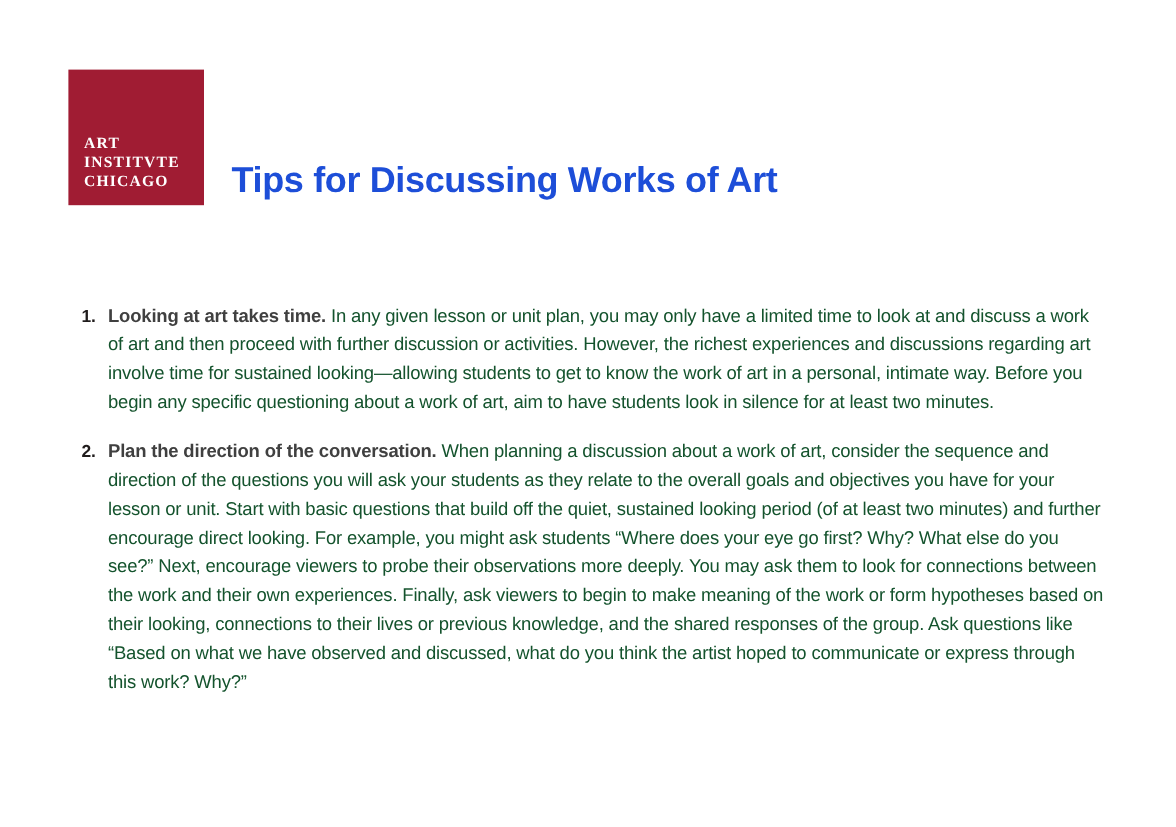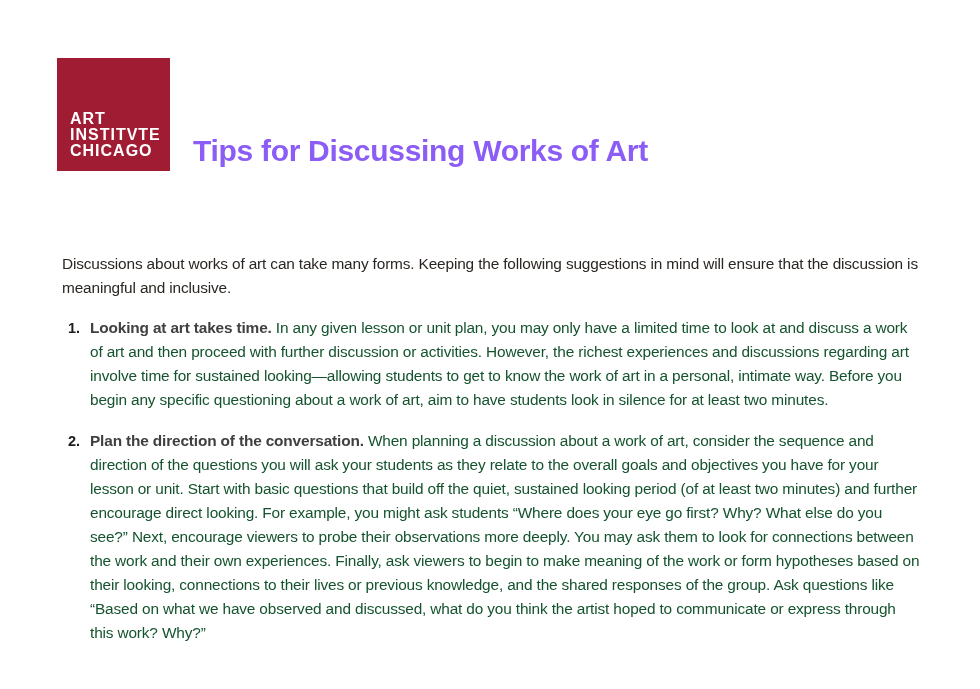--- a/index.html
+++ b/index.html
@@ -41,38 +41,38 @@
     height: 113px;
     background: #a01c33;
     display: flex;
     flex-direction: column;
     justify-content: flex-end;
     box-sizing: border-box;
     padding: 0 0 12px 13px;
   }
   .logo-line {
     color: #ffffff;
-    font-family: Liberation Sans, sans-serif;
+    font-family: Liberation Serif, serif;
     font-weight: bold;
-    font-size: 16px;
+    font-size: 13px;
     letter-spacing: 1.0px;
     line-height: 16px;
     white-space: nowrap;
   }
 
   .doc-title {
     position: absolute;
     left: 136px;
     top: 55px;
     font-family: "Liberation Sans", sans-serif;
     font-weight: bold;
     font-size: 30px;
     line-height: 36px;
     letter-spacing: -0.3px;
-    color: #8b5cf6;
+    color: #1d4ed8;
     white-space: nowrap;
   }
 
   
   .content {
     position: absolute;
     left: 62px;
     top: 252px;
     width: 860px;
   }
@@ -137,21 +137,20 @@
       <div class="logo-line">INSTITVTE</div>
       <div class="logo-line">CHICAGO</div>
     </div>
 
     <h1 class="doc-title">Tips for Discussing Works of Art</h1>
 
   </div>
 
   <div class="content">
 
-    <p class="intro">Discussions about works of art can take many forms. Keeping the following suggestions in mind will ensure that the discussion is meaningful and inclusive.</p>
 
     <ol class="tips-list">
 
       <li class="tip-item">
         <span class="tip-number">1.</span><span class="tip-lead">Looking at art takes time.</span><span class="tip-body"> In any given lesson or unit plan, you may only have a limited time to look at and discuss a work of art and then proceed with further discussion or activities. However, the richest experiences and discussions regarding art involve time for sustained looking—allowing students to get to know the work of art in a personal, intimate way. Before you begin any specific questioning about a work of art, aim to have students look in silence for at least two minutes.</span>
       </li>
 
       <li class="tip-item">
         <span class="tip-number">2.</span><span class="tip-lead">Plan the direction of the conversation.</span><span class="tip-body"> When planning a discussion about a work of art, consider the sequence and direction of the questions you will ask your students as they relate to the overall goals and objectives you have for your lesson or unit. Start with basic questions that build off the quiet, sustained looking period (of at least two minutes) and further encourage direct looking. For example, you might ask students “Where does your eye go first? Why? What else do you see?” Next, encourage viewers to probe their observations more deeply. You may ask them to look for connections between the work and their own experiences. Finally, ask viewers to begin to make meaning of the work or form hypotheses based on their looking, connections to their lives or previous knowledge, and the shared responses of the group. Ask questions like “Based on what we have observed and discussed, what do you think the artist hoped to communicate or express through this work? Why?”</span>
       </li>

